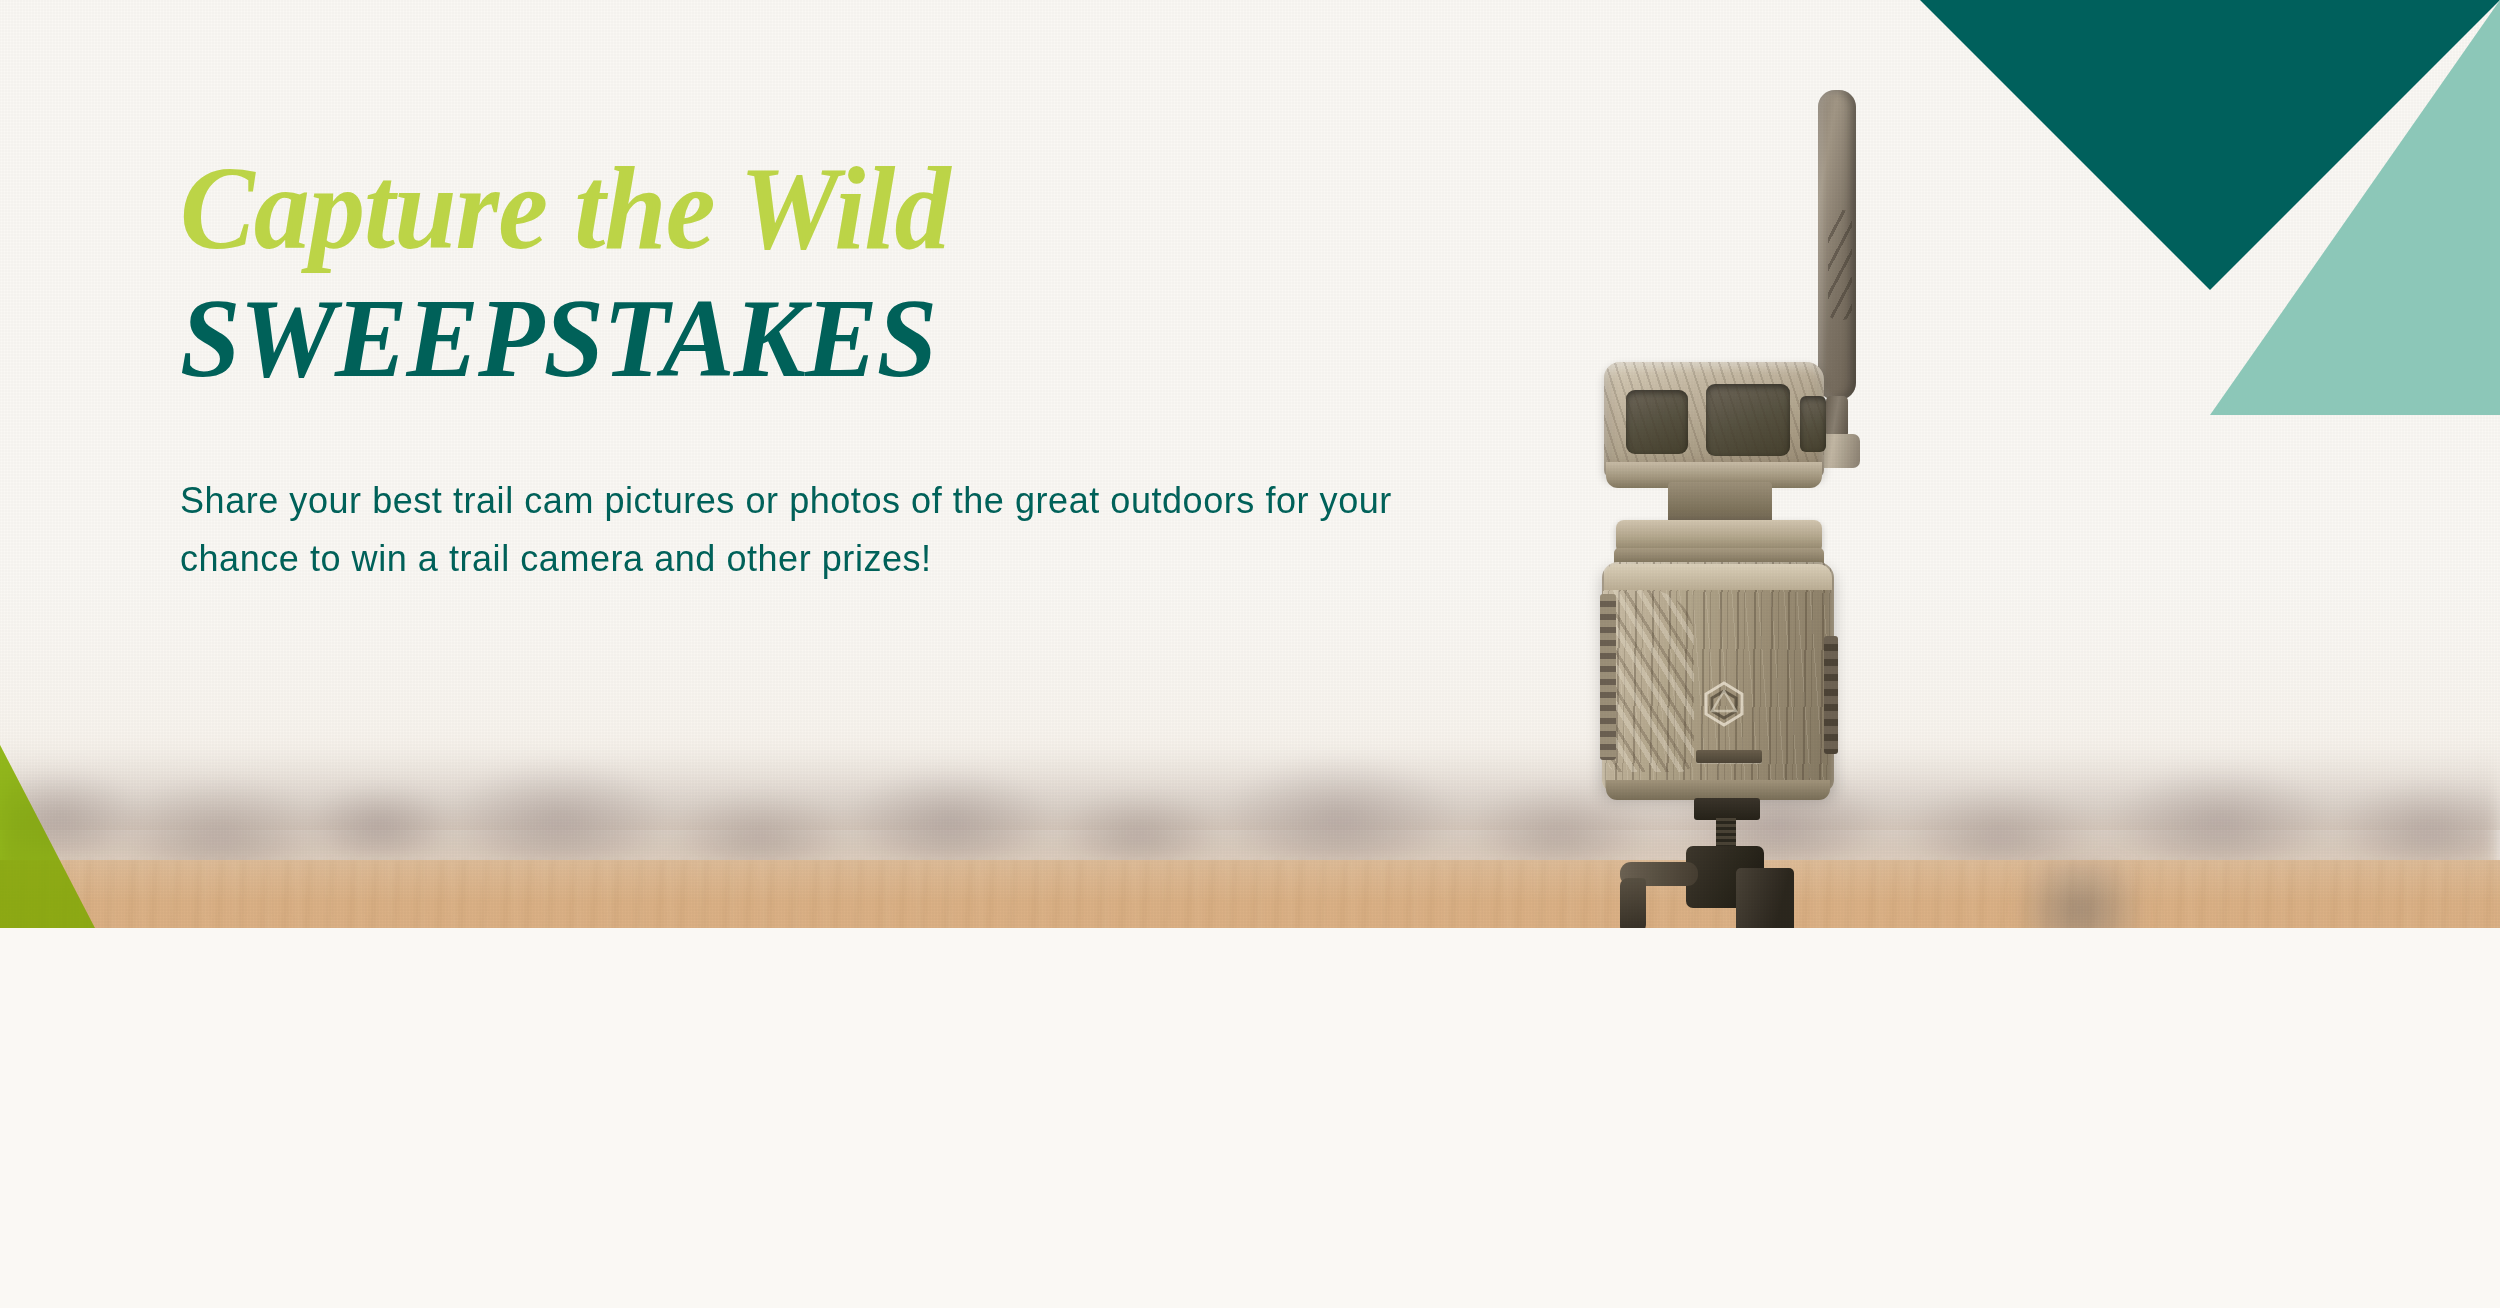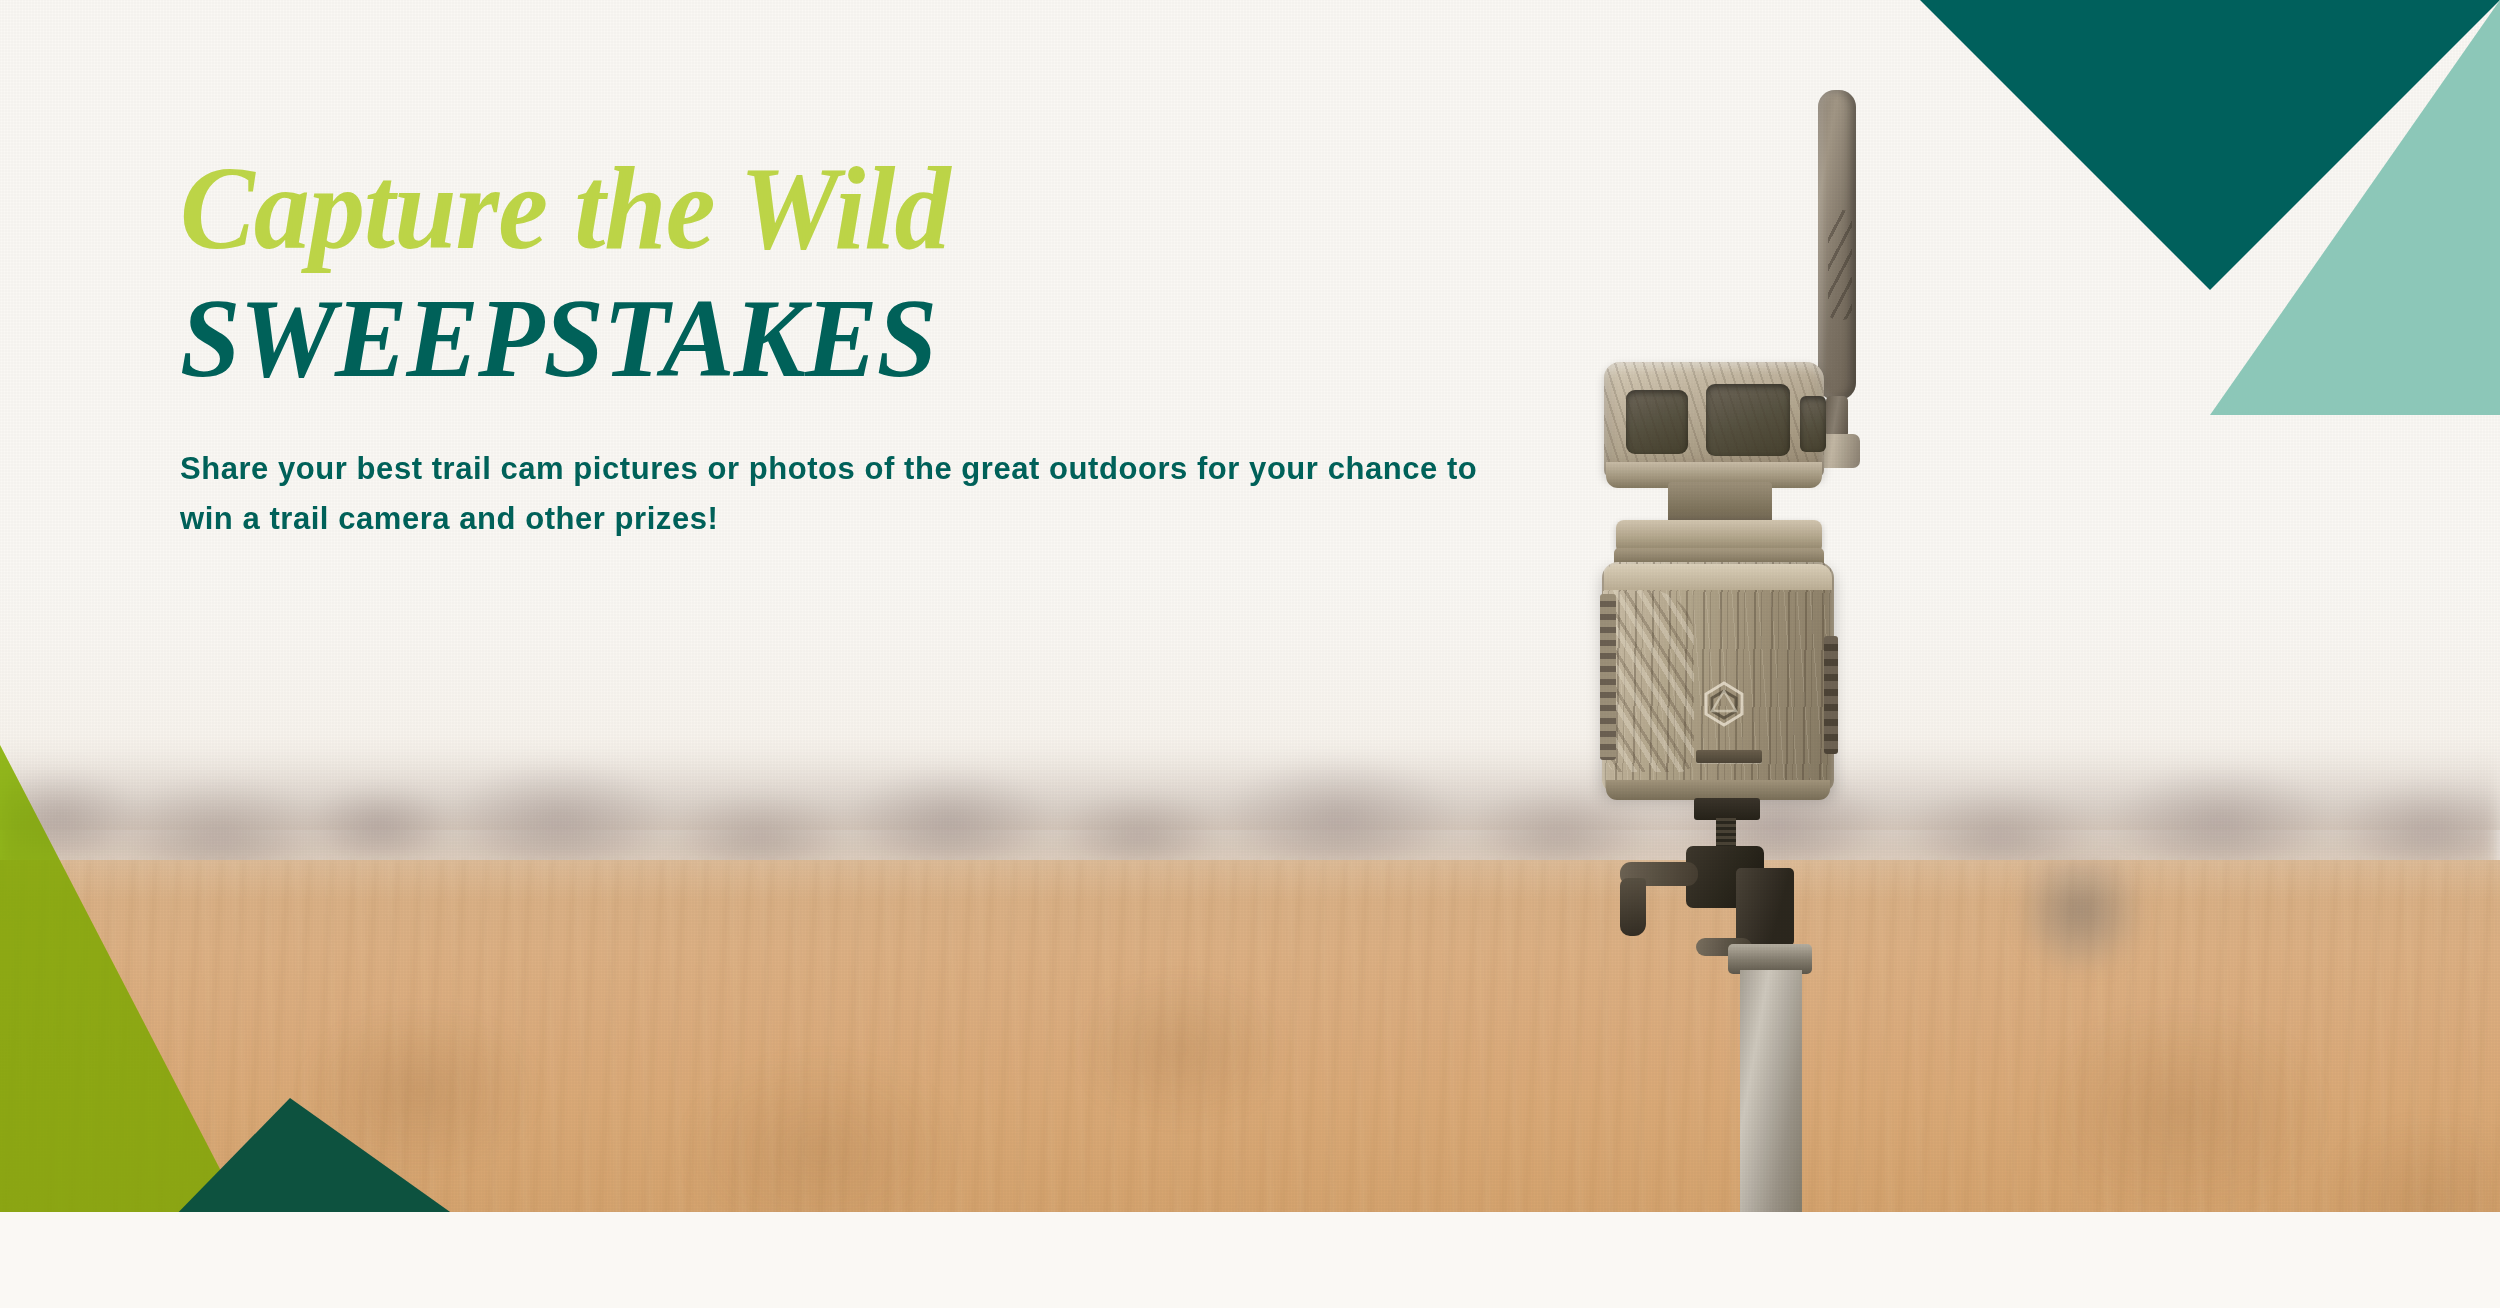--- a/index.html
+++ b/index.html
@@ -5,21 +5,21 @@
   * { margin:0; padding:0; box-sizing:border-box; }
   html,body { width:2500px; height:1308px; overflow:hidden; }
   body {
     font-family:"Liberation Sans", sans-serif;
     background:#FAF8F4;
   }
 
   #banner {
     position:relative;
     width:2500px;
-    height:1212px;
+    height:928px;
     overflow:hidden;
     background:#FAF8F4;
   }
 
   
   .photo {
     position:absolute;
     inset:0;
     overflow:hidden;
   }
@@ -297,24 +297,24 @@
     font-size:112px;
     line-height:1.0;
     letter-spacing:-1px;
     color:var(--teal-text);
     white-space:nowrap;
     margin-top:14px;
     transform:scaleX(.97);
     transform-origin:left center;
   }
   .subcopy {
-    margin-top:50px;
+    margin-top:78px;
     font-family:"Liberation Sans", sans-serif;
-    font-size:31px;
-    font-weight:700;
+    font-size:36px;
+    font-weight:400;
     line-height:1.62;
     letter-spacing:.55px;
     color:var(--teal-text);
     max-width:1320px;
   }
 </style>
 </head>
 <body>
 
 <div id="banner" style="background-color: rgb(250, 248, 244);">

